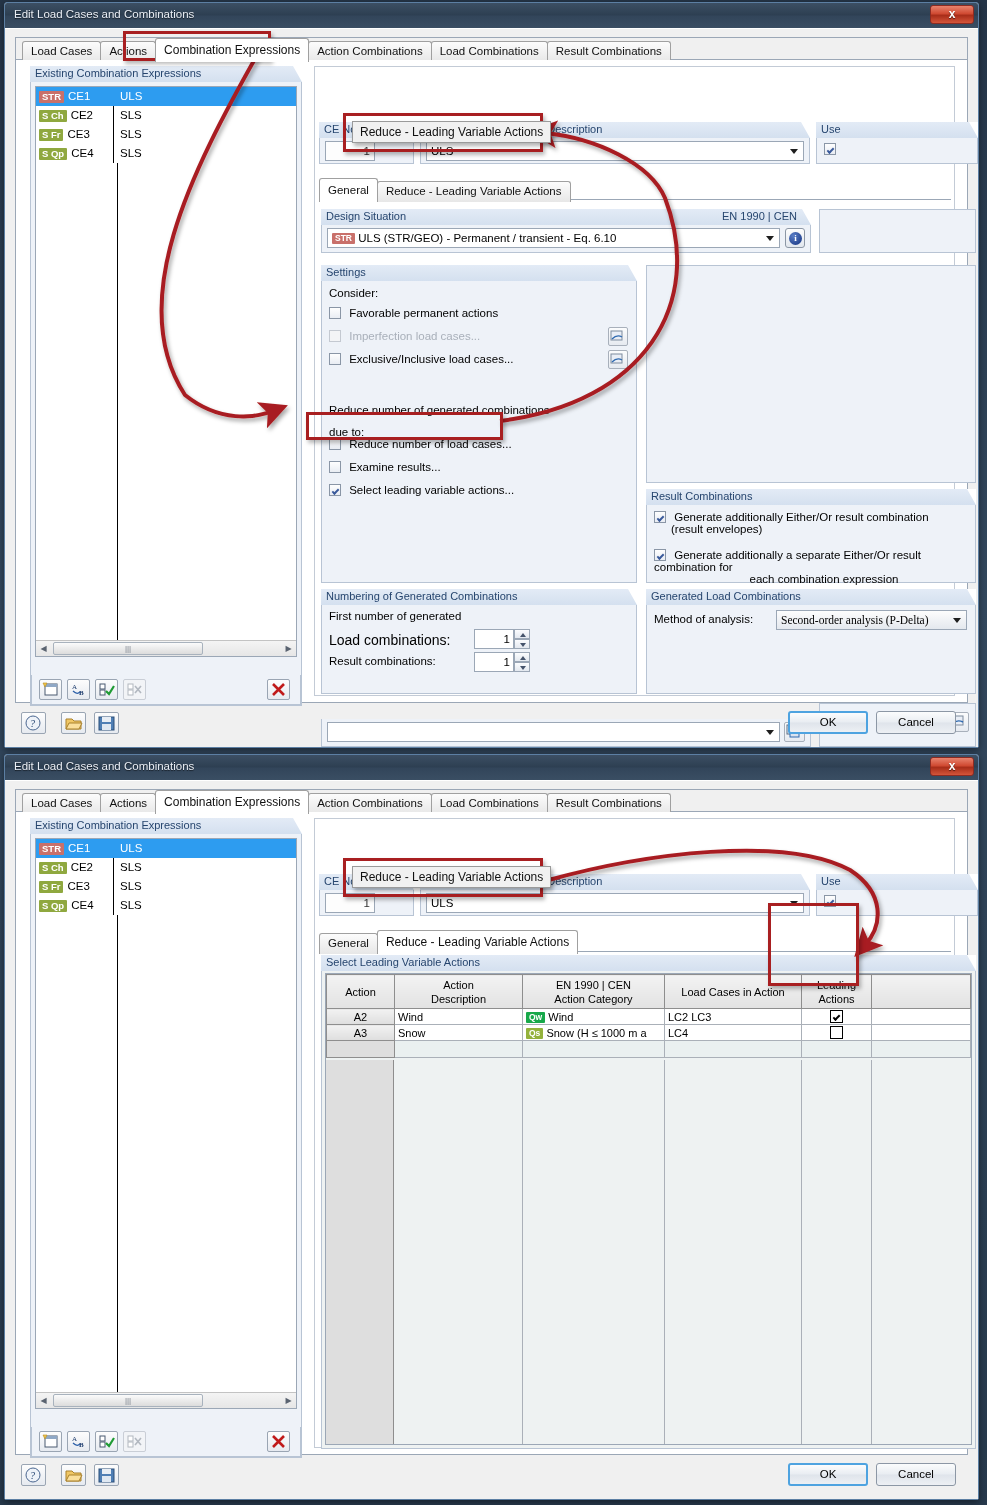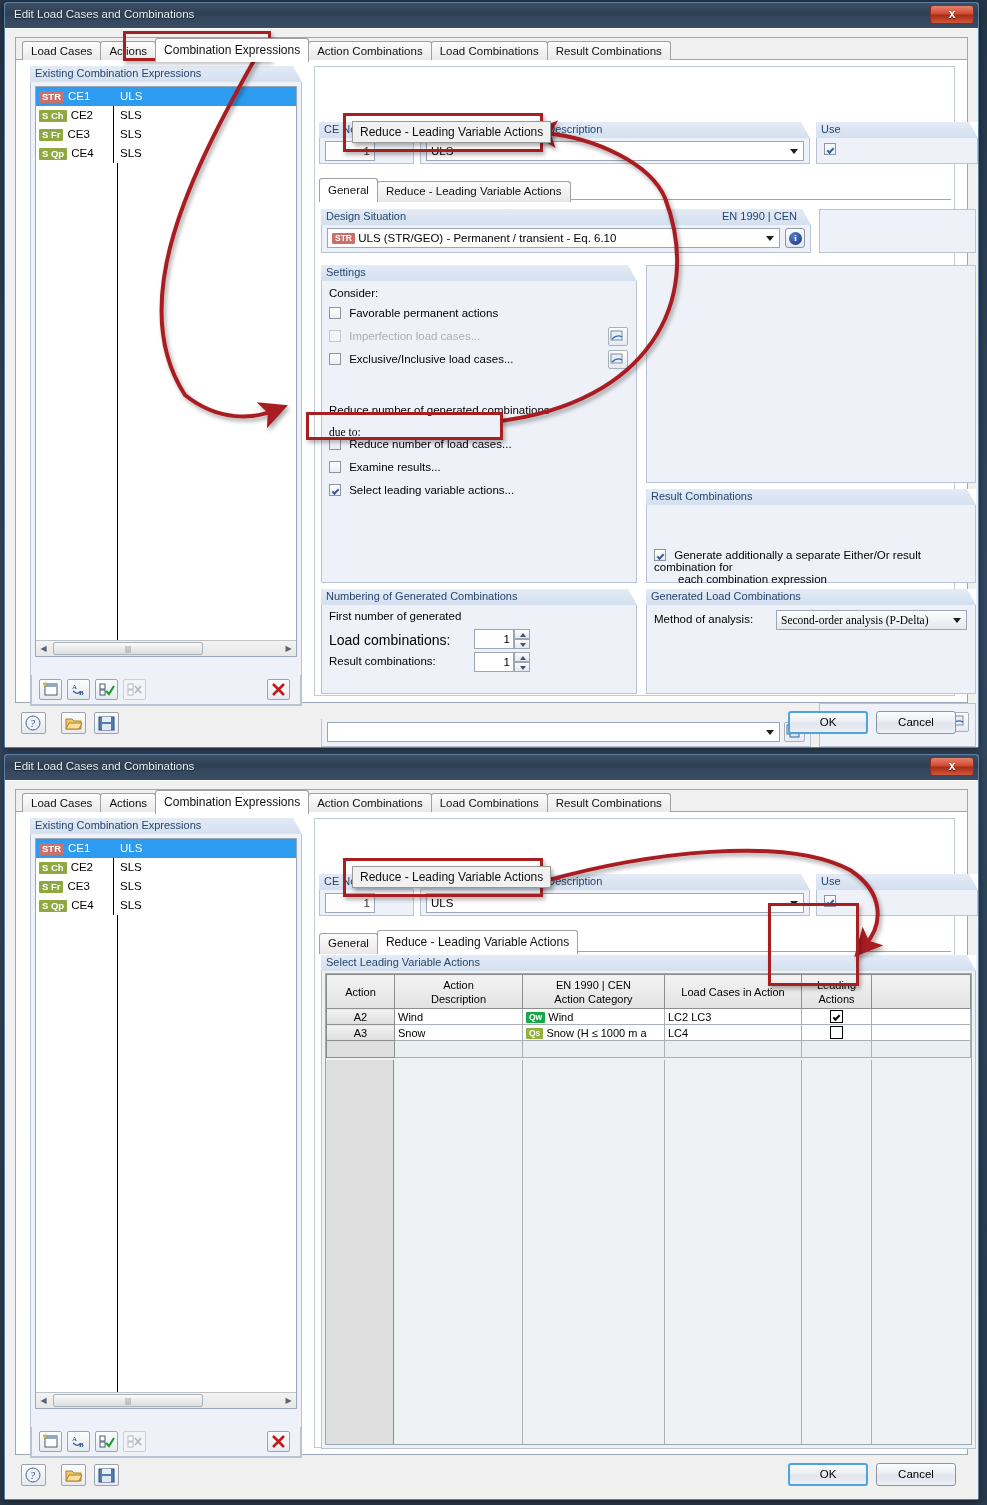--- a/index.html
+++ b/index.html
@@ -435,21 +435,21 @@
               <span class="lbl">Exclusive/Inclusive load cases...</span>
             </div>
             <div class="pickbtn" style="right:8px;top:69px;">
               <svg width="16" height="15" viewBox="0 0 16 15">
                   <rect x="2" y="3" width="11" height="9" fill="#e9eef6" stroke="#7d8b9e"></rect>
                   <path d="M3 11 q5 -5 10 -2" stroke="#2f6ab0" fill="none" stroke-width="1.4"></path>
                 </svg>
             </div>
 
             <div style="position:absolute;left:7px;top:123px;font-size:11.5px;">Reduce number of generated combinations</div>
-            <div style="position:absolute;left:7px;top:145px;font-size:11.5px;font-family:Liberation Serif, serif;">due to:</div>
+            <div style="position:absolute;left:7px;top:145px;font-size:11.5px;">due to:</div>
 
             <div class="chkline" style="left:7px;top:157px;">
               <span class="cb"></span>
               <span class="lbl">Reduce number of load cases...</span>
             </div>
             <div class="chkline" style="left:7px;top:180px;">
               <span class="cb"></span>
               <span class="lbl">Examine results...</span>
             </div>
             <div class="chkline" style="left:7px;top:203px;">
@@ -457,24 +457,29 @@
               <span class="lbl">Select leading variable actions...</span>
             </div>
           </div>
         </div>
 
         <div style="position:absolute;left:630px;top:205px;width:330px;height:218px;background:#eef2f8;border:1px solid #b8c4d4;"></div>
 
         <div class="gbx" style="left:630px; top:429px; width:330px; height:94px;">
           <div class="gbx-hd">Result Combinations</div>
           <div class="gbx-bd">
+            <div class="chkline" style="left:7px;top:6px;white-space:normal;width:310px;">
+              <span class="cb on"></span>
+              <span class="lbl">Generate additionally Either/Or result combination</span>
+              <div style="margin-left:17px;">(result envelopes)</div>
+            </div>
             <div class="chkline" style="left:7px;top:44px;white-space:normal;width:316px;">
               <span class="cb on"></span>
               <span class="lbl">Generate additionally a separate Either/Or result combination for</span>
-              <div style="margin-left:24px;">each combination expression</div>
+              <div style="margin-left:24px;text-align:center;">each combination expression</div>
             </div>
           </div>
         </div>
 
         <div class="gbx" style="left:630px; top:529px; width:330px; height:105px;">
           <div class="gbx-hd">Generated Load Combinations</div>
           <div class="gbx-bd">
             <div style="position:absolute;left:7px;top:8px;font-size:11.5px;">Method of analysis:</div>
             <div class="combo btnstyle" style="left:129px;right:8px;top:5px;font-family:Liberation Serif, serif;">
               <span>Second-order analysis (P-Delta)</span>

